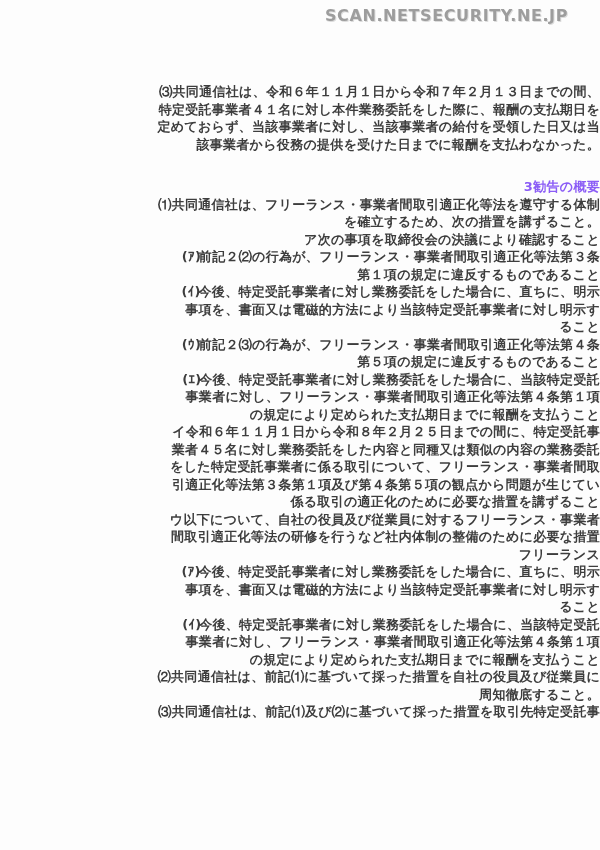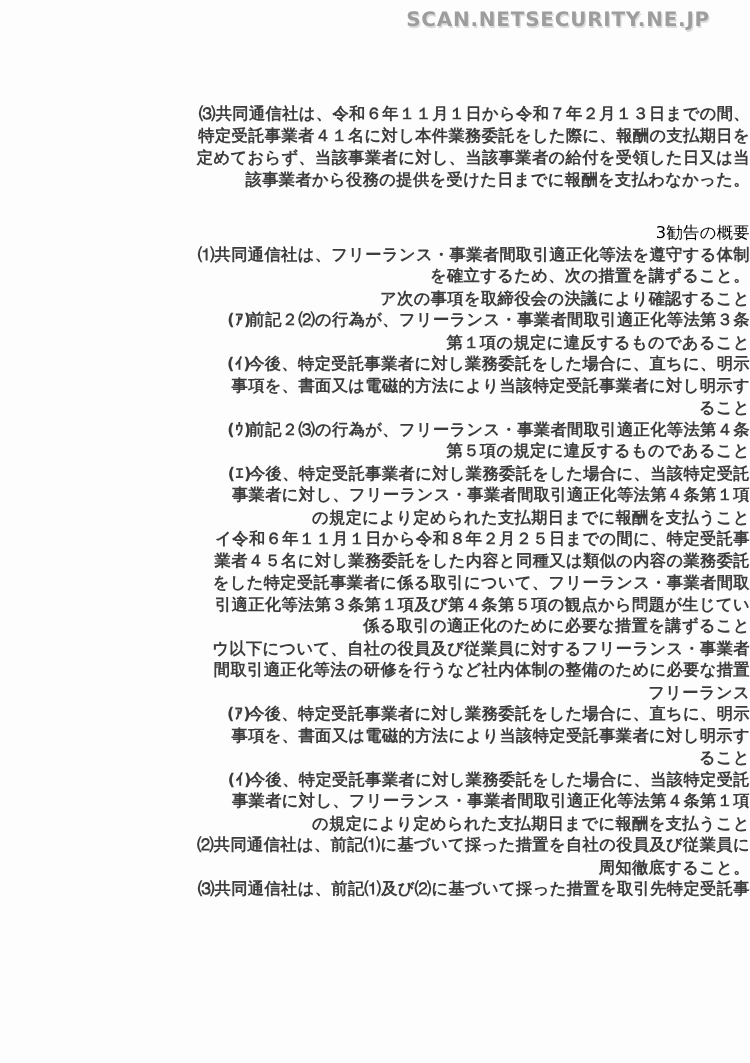--- a/index.html
+++ b/index.html
@@ -50,22 +50,22 @@
     color: #3d3d3d;
   }
   
   .p1 > .line.first { padding-left: 95px; }
   .p1 .marker { width: 27px; }
   .p1 > .line.wrap { padding-left: 68px; }
   
   .heading > .line.first { padding-left: 88px; }
   .heading .marker { width: 17px; }
   .heading .line, .heading .marker {
-    font-weight: 400;
-    color: #000000;
+    font-weight: 700;
+    color: #8b5cf6;
   }
   
   .p2 > .line.first { padding-left: 48px; }
   .p2 .marker { width: 18px; }
   .p2 > .line.wrap { padding-left: 119px; }
   
   .p3 > .line.first { padding-left: 60px; }
   .p3 .marker { width: 17px; }
   .p3 > .line.wrap { padding-left: 92px; }
 </style>

